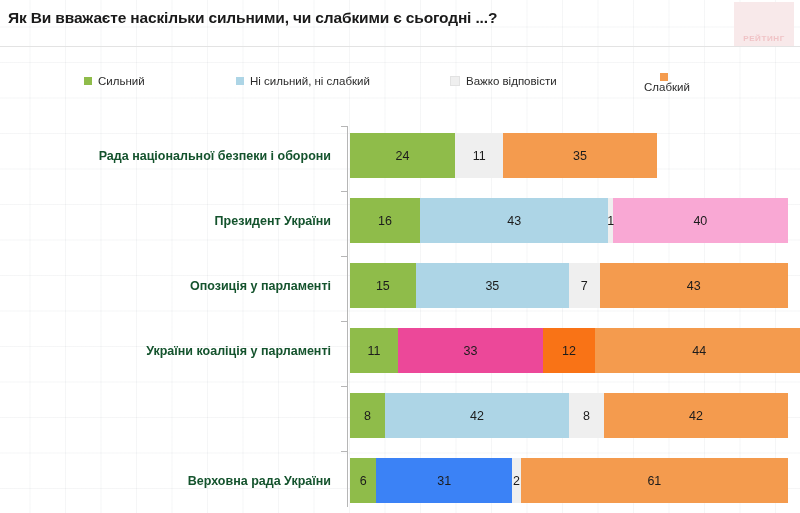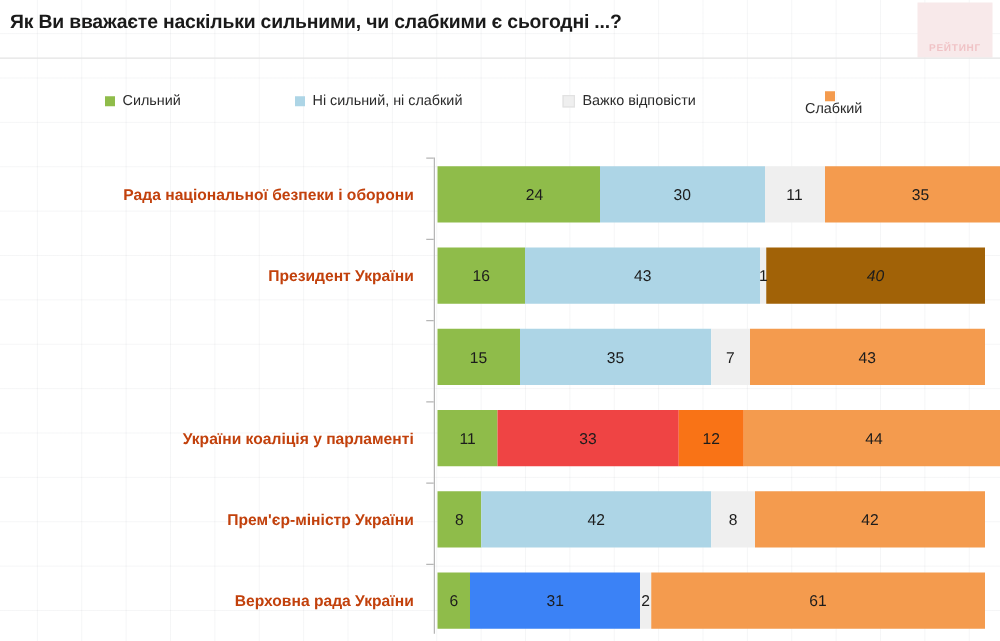--- a/index.html
+++ b/index.html
@@ -140,21 +140,21 @@
     position: absolute;
     left: 0;
     top: 0;
     width: 335px;
     height: 45px;
     display: flex;
     align-items: center;
     justify-content: flex-end;
     font-size: 12.5px;
     font-weight: bold;
-    color: #c2410c;
+    color: #14532d;
     text-align: right;
     padding-right: 4px;
     box-sizing: border-box;
   }
   .bar {
     position: absolute;
     left: 350px;
     top: 0;
     height: 45px;
     display: flex;
@@ -206,25 +206,22 @@
         <span class="legend-swatch" style="background: rgb(244, 155, 78);"></span>
         <span class="legend-label">Слабкий</span>
       </div>
     </div>
 
   <div id="plot">
     <div id="axis-line"></div>
   <div class="row" style="top: 13px;">
         <div class="cat-label">Рада національної безпеки і оборони</div>
         <div class="bar" style="left: 350px;">
-          <div class="seg" style="width: 105.12px; background: rgb(143, 188, 74); padding-left: 25px;">
+          <div class="seg" style="width: 105.12px; background: rgb(143, 188, 74);">
             <span class="seg-val">24</span>
-          </div>
-          <div class="seg" style="width: 131.4px; background: rgb(173, 213, 230);">
-            <span class="seg-val">30</span>
           </div>
           <div class="seg" style="width: 48.18px; background: rgb(239, 239, 239);">
             <span class="seg-val">11</span>
           </div>
           <div class="seg" style="width: 153.3px; background: rgb(244, 155, 78);">
             <span class="seg-val">35</span>
           </div>
         </div>
       </div>
       <div class="row" style="top: 78px;">
@@ -232,26 +229,27 @@
         <div class="bar" style="left: 350px;">
           <div class="seg" style="width: 70.08px; background: rgb(143, 188, 74);">
             <span class="seg-val">16</span>
           </div>
           <div class="seg" style="width: 188.34px; background: rgb(173, 213, 230);">
             <span class="seg-val">43</span>
           </div>
           <div class="seg" style="width: 4.38px; background: rgb(239, 239, 239);">
             <span class="seg-val">1</span>
           </div>
-          <div class="seg" style="width: 175.2px; background: #a16207; font-style: italic;">
+          <div class="seg" style="width: 175.2px; background: #f9a8d4;">
             <span class="seg-val">40</span>
           </div>
         </div>
       </div>
       <div class="row" style="top: 143px;">
+        <div class="cat-label">Опозиція у парламенті</div>
         <div class="bar" style="left: 350px;">
           <div class="seg" style="width: 65.7px; background: rgb(143, 188, 74);">
             <span class="seg-val">15</span>
           </div>
           <div class="seg" style="width: 153.3px; background: rgb(173, 213, 230);">
             <span class="seg-val">35</span>
           </div>
           <div class="seg" style="width: 30.66px; background: rgb(239, 239, 239);">
             <span class="seg-val">7</span>
           </div>
@@ -259,33 +257,32 @@
             <span class="seg-val">43</span>
           </div>
         </div>
       </div>
       <div class="row" style="top: 208px;">
         <div class="cat-label">України коаліція у парламенті</div>
         <div class="bar" style="left: 350px;">
           <div class="seg" style="width: 48.18px; background: rgb(143, 188, 74);">
             <span class="seg-val">11</span>
           </div>
-          <div class="seg" style="width: 144.54px; background: #ef4444;">
+          <div class="seg" style="width: 144.54px; background: #ec4899;">
             <span class="seg-val">33</span>
           </div>
           <div class="seg" style="width: 52.56px; background: #f97316;">
             <span class="seg-val">12</span>
           </div>
           <div class="seg" style="width: 208px; background: rgb(244, 155, 78);">
             <span class="seg-val">44</span>
           </div>
         </div>
       </div>
       <div class="row" style="top: 273px;">
-        <div class="cat-label">Прем'єр-міністр України</div>
         <div class="bar" style="left: 350px;">
           <div class="seg" style="width: 35.04px; background: rgb(143, 188, 74);">
             <span class="seg-val">8</span>
           </div>
           <div class="seg" style="width: 183.96px; background: rgb(173, 213, 230);">
             <span class="seg-val">42</span>
           </div>
           <div class="seg" style="width: 35.04px; background: rgb(239, 239, 239);">
             <span class="seg-val">8</span>
           </div>

